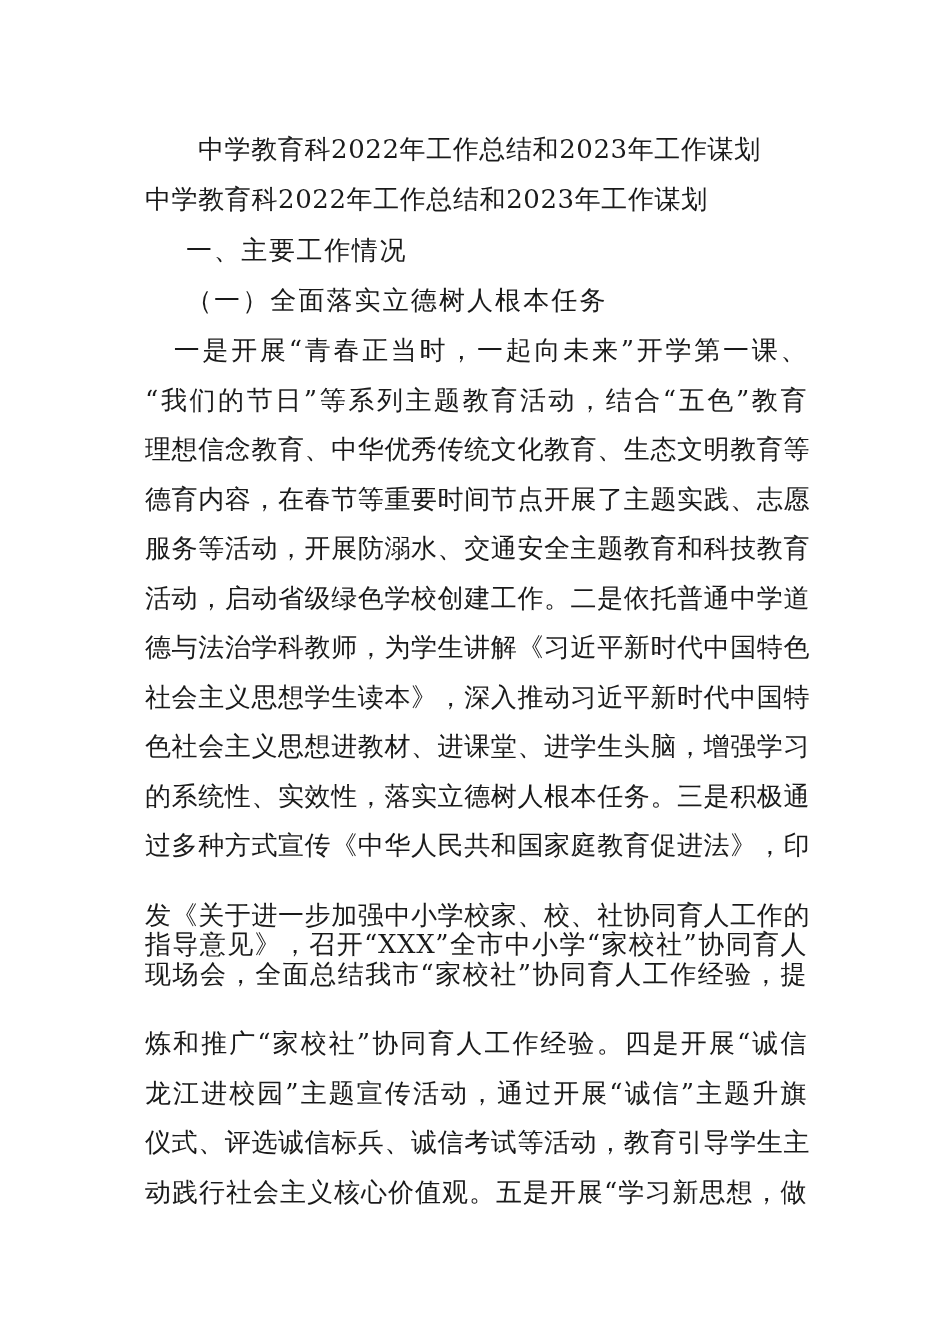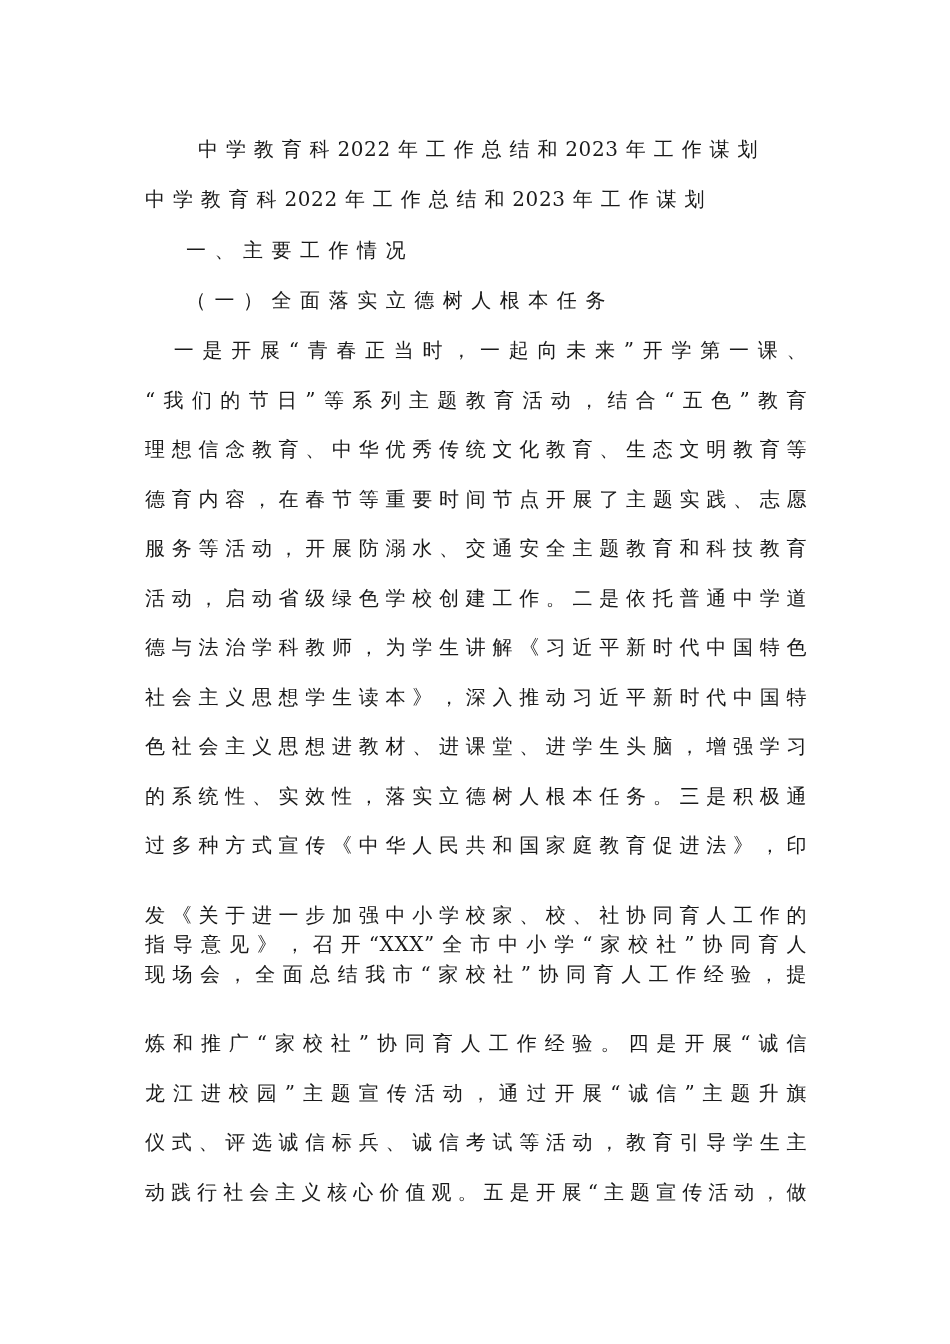--- a/index.html
+++ b/index.html
@@ -20,21 +20,21 @@
       left: 0;
       top: 0;
       width: 950px;
       height: 1344px;
       background: #ffffff;
     }
     .line {
       position: absolute;
       left: 145px;
       width: 662px;
-      font-size: 20px;
+      font-size: 26px;
       line-height: 30px;
       white-space: nowrap;
       letter-spacing: 0.6px;
     }
     .justify {
       text-align: justify;
       text-align-last: justify;
     }
     .title1 { top: 134px; left: 198px; width: 560px; }
     .title2 { top: 184px; left: 145px; width: 560px; }
@@ -61,15 +61,15 @@
     <div class="line justify" style="top:682px">社会主义思想学生读本》，深入推动习近平新时代中国特</div>
     <div class="line justify" style="top:731px">色社会主义思想进教材、进课堂、进学生头脑，增强学习</div>
     <div class="line justify" style="top:781px">的系统性、实效性，落实立德树人根本任务。三是积极通</div>
     <div class="line justify" style="top:830px">过多种方式宣传《中华人民共和国家庭教育促进法》，印</div>
     <div class="line justify" style="top:900px">发《关于进一步加强中小学校家、校、社协同育人工作的</div>
     <div class="line justify" style="top:929px">指导意见》，召开“XXX”全市中小学“家校社”协同育人</div>
     <div class="line justify" style="top:959px">现场会，全面总结我市“家校社”协同育人工作经验，提</div>
     <div class="line justify" style="top:1028px">炼和推广“家校社”协同育人工作经验。四是开展“诚信</div>
     <div class="line justify" style="top:1078px">龙江进校园”主题宣传活动，通过开展“诚信”主题升旗</div>
     <div class="line justify" style="top:1127px">仪式、评选诚信标兵、诚信考试等活动，教育引导学生主</div>
-    <div class="line justify" style="top:1177px">动践行社会主义核心价值观。五是开展“主题宣传活动，做</div>
+    <div class="line justify" style="top:1177px">动践行社会主义核心价值观。五是开展“学习新思想，做</div>
   </div>
 </div>
 
 </body></html>

